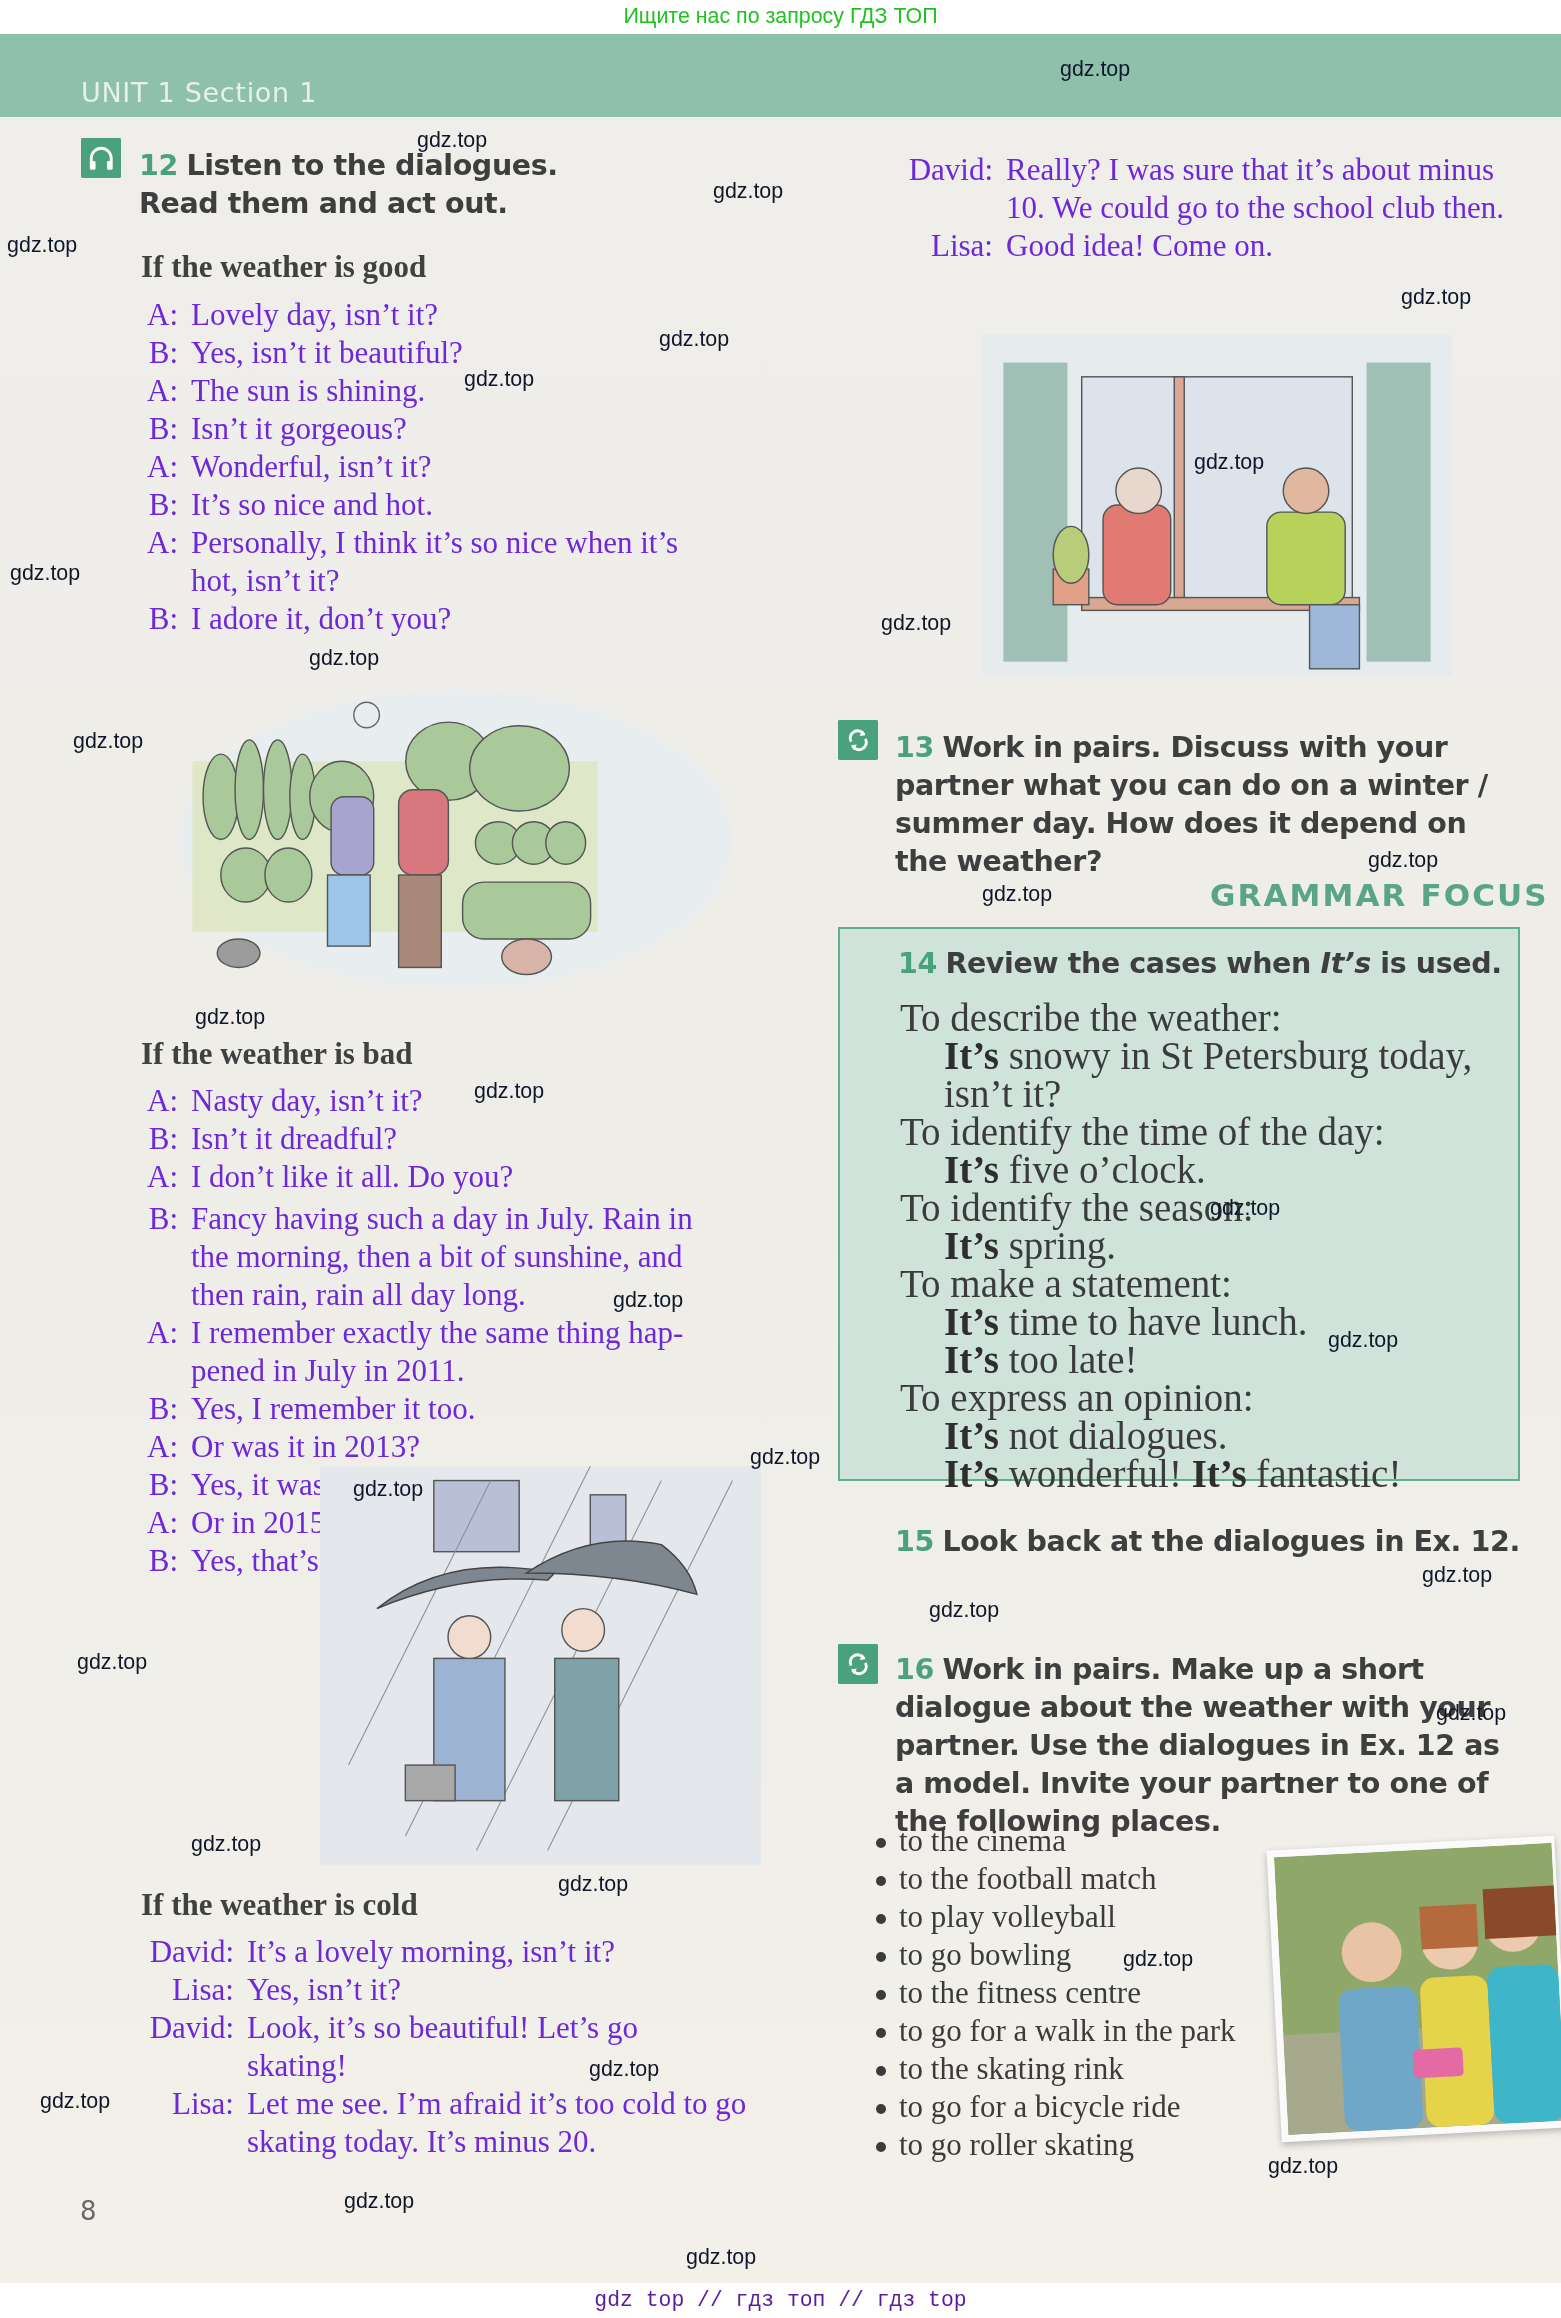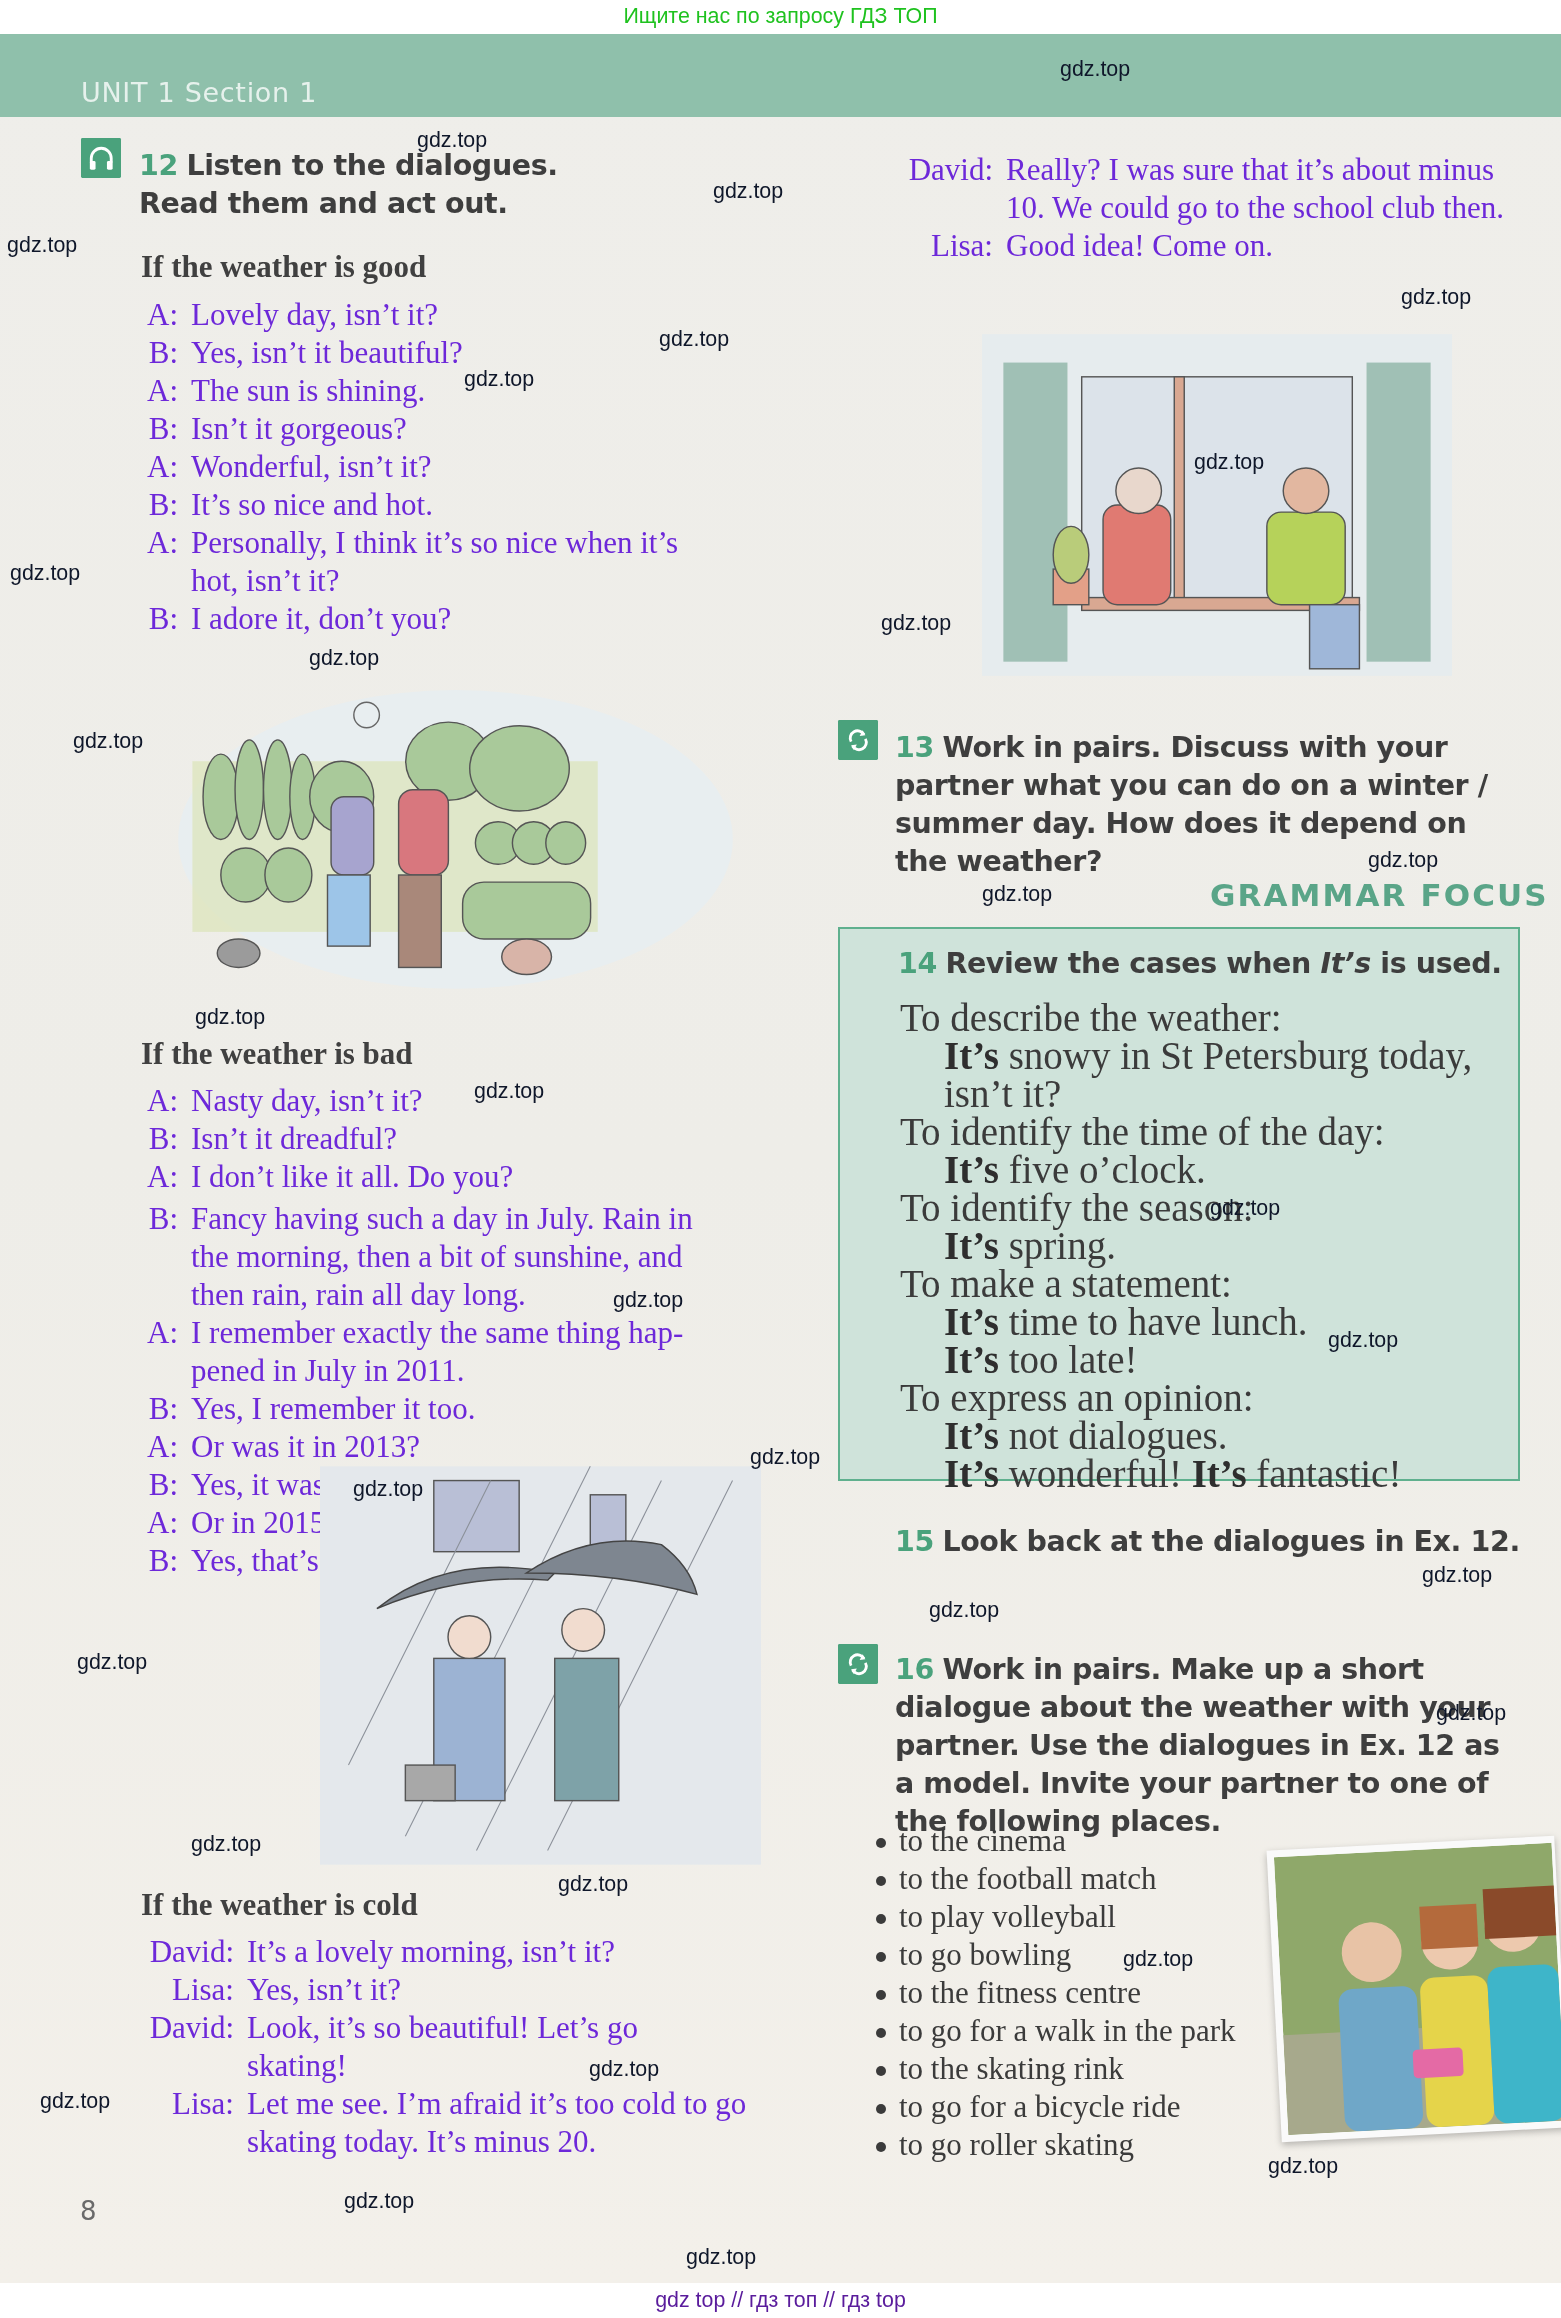--- a/index.html
+++ b/index.html
@@ -22,21 +22,21 @@
   .unit-bar {
     left:0; top:34px; width:1561px; height:83px;
     background:#8fc0ab;
   }
   .unit-label {
     left:81px; top:77px; font-family:"DejaVu Sans", sans-serif;
     font-size:27px; color:#e6f1ec; letter-spacing:0.7px;
   }
   .bottom-banner {
     left:0; top:2283px; width:1561px; height:20px; background:#fff;
-    text-align:center; font-family:Liberation Sans, sans-serif;
+    text-align:center; font-family:Liberation Mono, monospace;
     font-size:21.4px; line-height:34px; color:#5a1c9c;
   }
   .wm {
     font-family:"Liberation Sans", sans-serif; font-size:21.4px; color:#0f172a;
     white-space:nowrap;
   }
   .icon-box {
     width:40px; height:40px; background:#4aa27c; border-radius:1.4px;
     display:flex; align-items:center; justify-content:center;
   }

